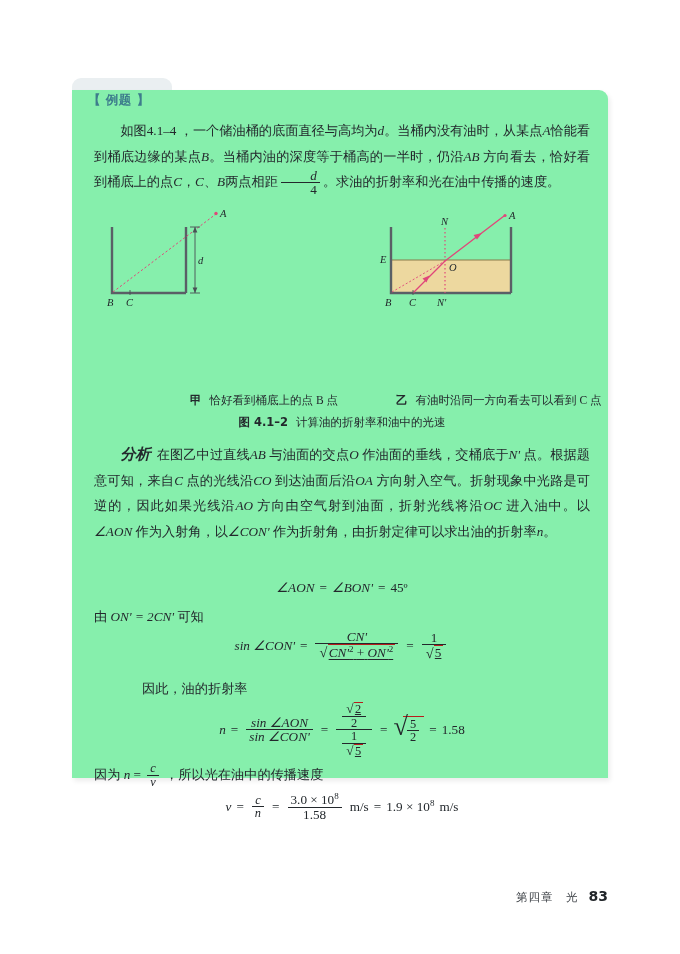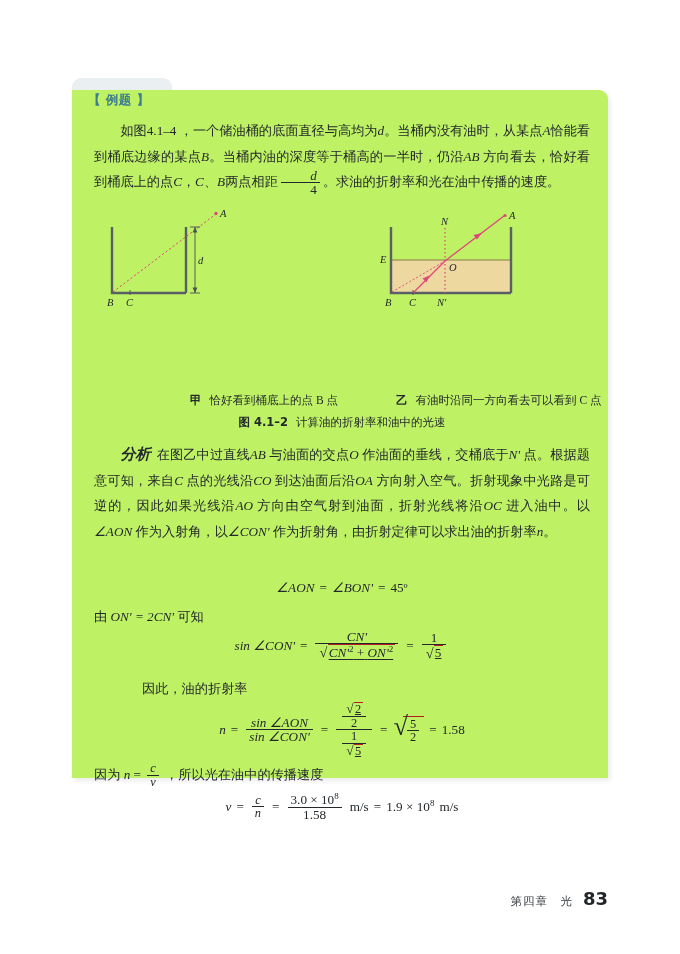--- a/index.html
+++ b/index.html
@@ -34,21 +34,21 @@
     border-top-left-radius: 9px;
     border-top-right-radius: 9px;
   }
 
   #example-panel {
     position: absolute;
     left: 72px;
     top: 90px;
     width: 536px;
     height: 688px;
-    background: #bef264;
+    background: #86efac;
     border-top-right-radius: 9px;
     box-shadow: 2px 3px 5px rgba(0,0,0,0.08);
   }
 
   
   .panel-heading {
     position: absolute;
     left: 16px;
     top: 2px;
     font-family: "DejaVu Sans", "Liberation Sans", sans-serif;
@@ -188,21 +188,21 @@
     font-size: 11.5px;
     color: #3b3f44;
   }
   #page-footer .chapter {
     font-family: "DejaVu Sans", "Liberation Sans", sans-serif;
     letter-spacing: 1px;
   }
   #page-footer .folio {
     font-family: "DejaVu Sans", "Liberation Sans", sans-serif;
     font-weight: bold;
-    font-size: 18px;
+    font-size: 14px;
     margin-left: 10px;
     color: #22262a;
   }
 </style>
 </head>
 <body>
 
 <div id="page">
 
   <div id="panel-tab"></div>

